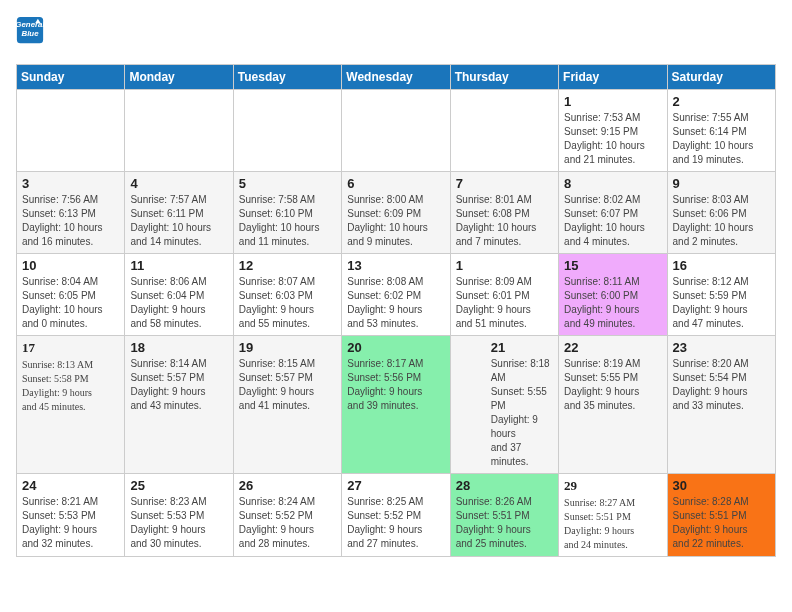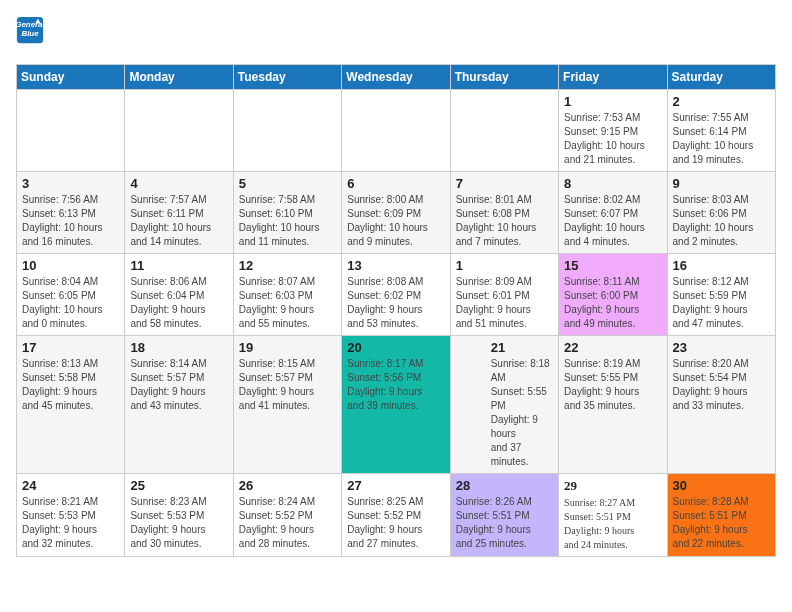--- a/index.html
+++ b/index.html
@@ -242,42 +242,42 @@
         </td>
         <td style="background: rgb(255, 255, 255);">
           <div class="day-number">16</div>
           <div class="day-info" style="white-space: pre-line;">Sunrise: 8:12 AM
 Sunset: 5:59 PM
 Daylight: 9 hours
 and 47 minutes.</div>
         </td>
       </tr>
       <tr>
-        <td style="background: rgb(245, 245, 245);">
+        <td style="background: rgb(245, 245, 245); font-family: Liberation Serif, serif;">
           <div class="day-number">17</div>
           <div class="day-info" style="white-space: pre-line;">Sunrise: 8:13 AM
 Sunset: 5:58 PM
 Daylight: 9 hours
 and 45 minutes.</div>
         </td>
         <td style="background: rgb(245, 245, 245);">
           <div class="day-number">18</div>
           <div class="day-info" style="white-space: pre-line;">Sunrise: 8:14 AM
 Sunset: 5:57 PM
 Daylight: 9 hours
 and 43 minutes.</div>
         </td>
         <td style="background: rgb(245, 245, 245);">
           <div class="day-number">19</div>
           <div class="day-info" style="white-space: pre-line;">Sunrise: 8:15 AM
 Sunset: 5:57 PM
 Daylight: 9 hours
 and 41 minutes.</div>
         </td>
-        <td style="background: #14b8a6;">
+        <td style="background: #86efac;">
           <div class="day-number">20</div>
           <div class="day-info" style="white-space: pre-line;">Sunrise: 8:17 AM
 Sunset: 5:56 PM
 Daylight: 9 hours
 and 39 minutes.</div>
         </td>
         <td style="background: rgb(245, 245, 245); padding-left: 40px;">
           <div class="day-number">21</div>
           <div class="day-info" style="white-space: pre-line;">Sunrise: 8:18 AM
 Sunset: 5:55 PM
@@ -321,21 +321,21 @@
 Daylight: 9 hours
 and 28 minutes.</div>
         </td>
         <td style="background: rgb(255, 255, 255);">
           <div class="day-number">27</div>
           <div class="day-info" style="white-space: pre-line;">Sunrise: 8:25 AM
 Sunset: 5:52 PM
 Daylight: 9 hours
 and 27 minutes.</div>
         </td>
-        <td style="background: #c4b5fd;">
+        <td style="background: #86efac;">
           <div class="day-number">28</div>
           <div class="day-info" style="white-space: pre-line;">Sunrise: 8:26 AM
 Sunset: 5:51 PM
 Daylight: 9 hours
 and 25 minutes.</div>
         </td>
         <td style="background: rgb(255, 255, 255); font-family: Liberation Serif, serif;">
           <div class="day-number">29</div>
           <div class="day-info" style="white-space: pre-line;">Sunrise: 8:27 AM
 Sunset: 5:51 PM

